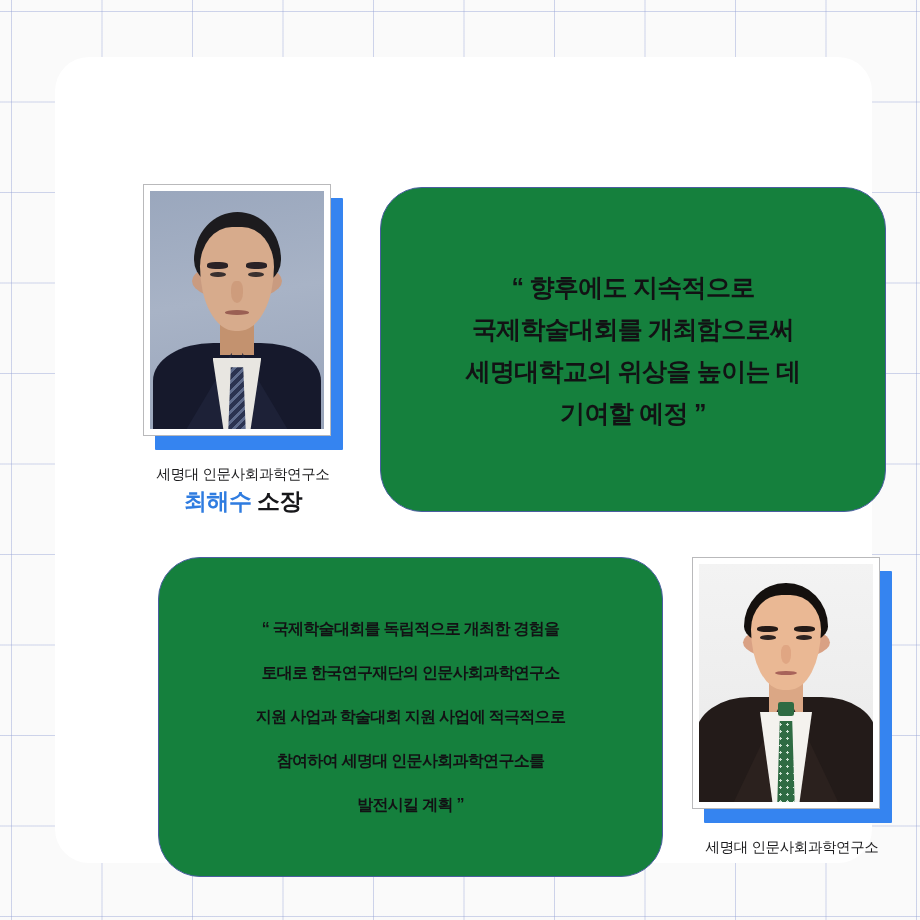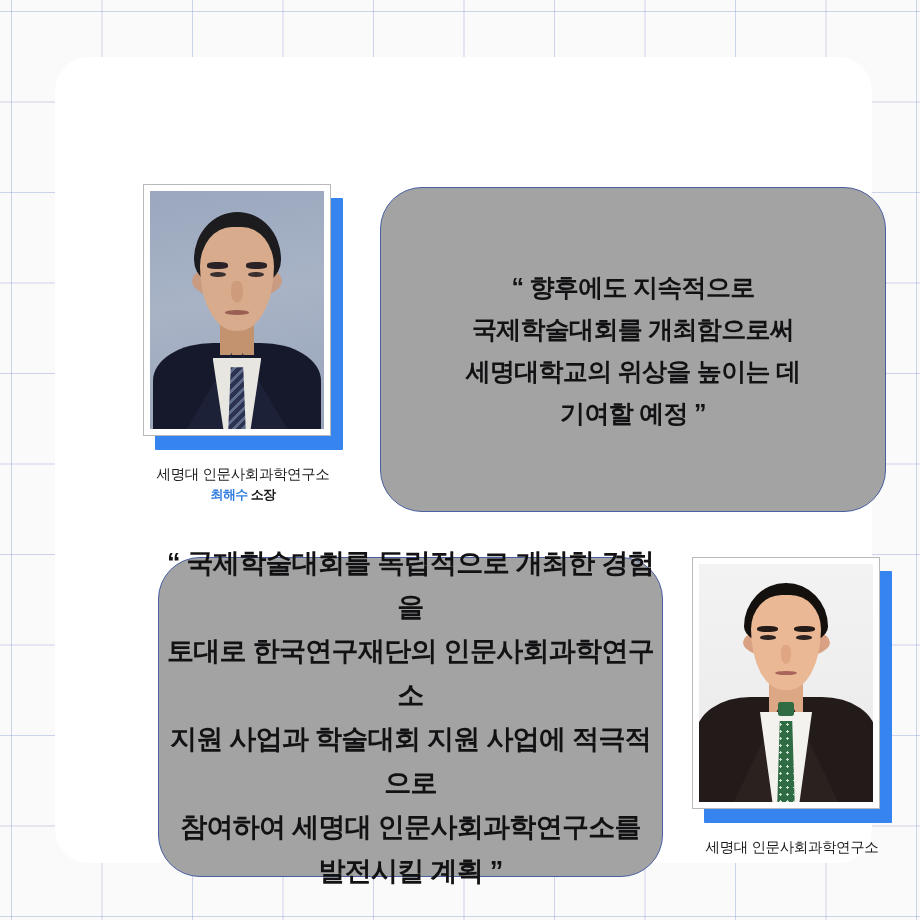--- a/index.html
+++ b/index.html
@@ -328,37 +328,37 @@
   }
   .caption .org {
     font-size: 14.5px;
     color: #1d1d1f;
     letter-spacing: -0.4px;
     line-height: 1.25;
     white-space: nowrap;
   }
   .caption .who {
     margin-top: 3px;
-    font-size: 13px;
+    font-size: 23px;
     font-weight: 700;
     color: #17171a;
     letter-spacing: -0.6px;
     white-space: nowrap;
   }
   .caption .who .name {
     color: #2f7ce0;
   }
 
   
   .bubble {
     position: absolute;
     box-sizing: border-box;
     border: 1.4px solid #4a5ea0;
     border-radius: 42px;
-    background: #a3a3a3;
+    background: #15803d;
     display: flex;
     align-items: center;
     justify-content: center;
     text-align: center;
   }
   .bubble p {
     margin: 0;
     color: #121214;
     font-weight: 700;
     letter-spacing: -0.7px;
@@ -373,21 +373,21 @@
     font-size: 25px;
     line-height: 42px;
   }
   #bubble-2 {
     left: 103px;
     top: 500px;
     width: 505px;
     height: 320px;
   }
   #bubble-2 p {
-    font-size: 27px;
+    font-size: 16px;
     line-height: 44px;
   }
 
   
   #person-1 { left: 88px;  top: 127px; }
   #person-2 { left: 637px; top: 500px; }
 </style>
 </head>
 <body>
 

